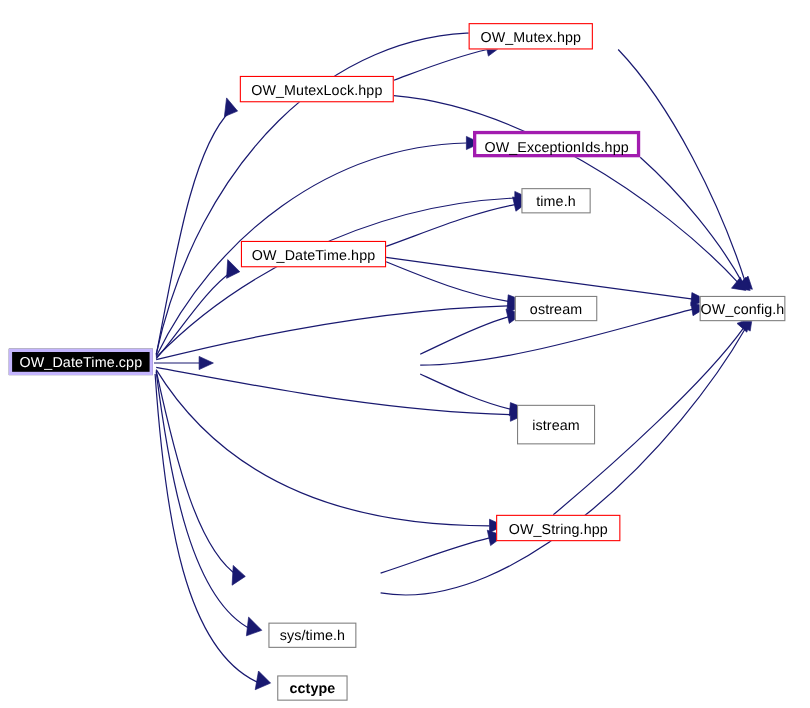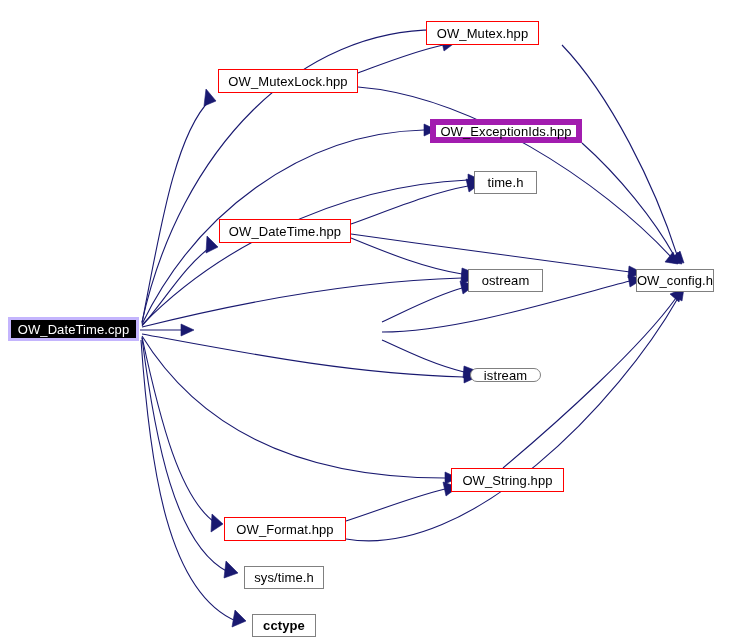--- a/index.html
+++ b/index.html
@@ -51,21 +51,22 @@
   }
   .node.root {
     background: #000000;
     color: #ffffff;
     border: 3px solid #c4b5fd;
   }
   .node.red {
     border: 1px solid #ff0000;
   }
   .node.black {
-    border: 6px solid #a21caf;
+    border: 3px solid #a21caf;
+    align-items: flex-end;
   }
 </style>
 </head>
 <body>
 
 <div id="graph-canvas">
 
   <svg id="graph-svg" viewBox="0 0 736 644">
     <g>
 
@@ -172,31 +173,28 @@
 
   <div class="node" style="left:468px; top:269px; width:75px; height:23px;">
     <span>ostream</span>
   </div>
 
   <div class="node" style="left:636px; top:269px; width:78px; height:23px;">
     <span>OW_config.h</span>
   </div>
 
 
-  <div class="node" style="left:470px; top:368px; width:71px; height:14px;border-radius:10px;">
+  <div class="node" style="left:470px; top:368px; width:71px; height:36px;">
     <span>istream</span>
   </div>
 
   <div class="node red" style="left:451px; top:468px; width:113px; height:24px;">
     <span>OW_String.hpp</span>
   </div>
 
-  <div class="node red" style="left:224px; top:517px; width:122px; height:24px;">
-    <span>OW_Format.hpp</span>
-  </div>
 
   <div class="node" style="left:244px; top:566px; width:80px; height:23px;">
     <span>sys/time.h</span>
   </div>
 
   <div class="node" style="left:252px; top:614px; width:64px; height:23px;font-weight:bold;">
     <span>cctype</span>
   </div>
 
 </div>

